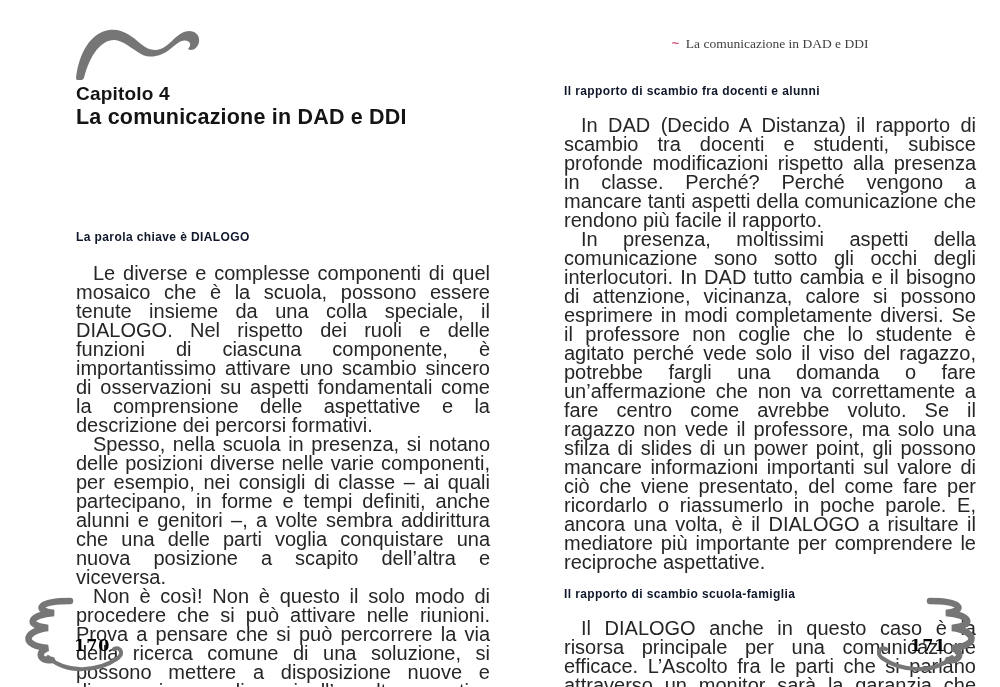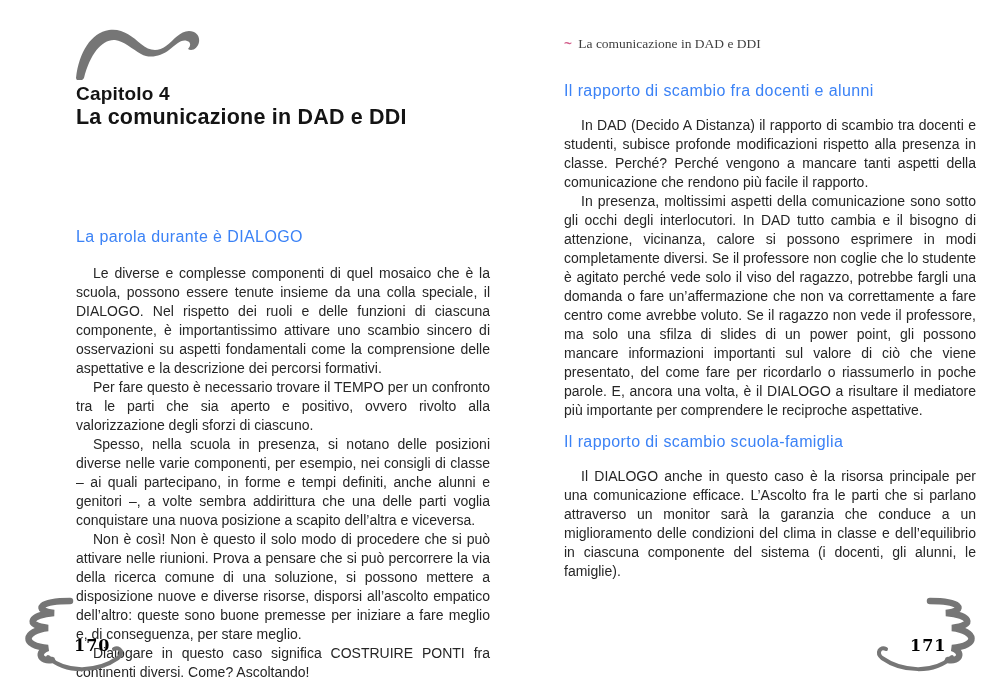--- a/index.html
+++ b/index.html
@@ -18,41 +18,41 @@
 
   .chapter-kicker{
     font-size:19px;font-weight:bold;color:#141414;
     line-height:20px;letter-spacing:.2px;margin:0;
   }
   .chapter-title{
     font-size:21.5px;font-weight:bold;color:#141414;
     line-height:25px;letter-spacing:.2px;margin:1px 0 0 0;
   }
   .section-heading{
-    font-size:16px;font-weight:normal;color:#3b82f6;
+    font-size:12px;font-weight:bold;color:#0f172a;
     letter-spacing:.4px;line-height:20px;margin:0;
   }
   #left-heading{margin-top:97px;margin-bottom:17px;}
   #rp-heading-1{margin-top:29px;margin-bottom:15px;}
   #rp-heading-2{margin-top:12px;margin-bottom:15px;}
 
   .body-par{
     margin:0;
-    font-size:14px;line-height:19px;
+    font-size:20px;line-height:19px;
     text-align:justify;
     text-indent:17px;
     color:#262626;
     hyphens:auto;
   }
 
   
   .running-header{
     font-family:"Liberation Serif", serif;
     font-size:13.5px;color:#3f3f3f;
-    text-align:left;margin:0;line-height:16px;
+    text-align:center;margin:0;line-height:16px;
   }
   .running-header .tilde{
     color:#d3608c;font-weight:bold;
     font-family:"Liberation Sans", sans-serif;
     padding-right:3px;
   }
 
   
   .page-number{
     position:absolute;
@@ -78,24 +78,23 @@
     <path d="M4,54 C7,28 19,9 37,6 C50,4 60,12 69,20 C77,27 86,28 94,22
              C102,16 108,7 117,7 C124,7 128,12 127,18 C126,24 120,28 116,25
              C119,22 119,18 115,17 C109,15 104,21 97,26 C89,32 78,35 69,30
              C60,25 52,17 43,16 C30,15 18,30 12,54 C9,58 5,58 4,54 Z" fill="#767676"></path>
   </svg>
 
   <div id="left-col" class="page-col">
     <p class="chapter-kicker">Capitolo 4</p>
     <p class="chapter-title">La comunicazione in DAD e DDI</p>
 
-    <p id="left-heading" class="section-heading">La parola durante è DIALOGO</p>
+    <p id="left-heading" class="section-heading">La parola chiave è DIALOGO</p>
 
     <p class="body-par">Le diverse e complesse componenti di quel mosaico che è la scuola, possono essere tenute insieme da una colla speciale, il DIALOGO. Nel rispetto dei ruoli e delle funzioni di ciascuna componente, è importantissimo attivare uno scambio sincero di osservazioni su aspetti fondamentali come la comprensione delle aspettative e la descrizione dei percorsi formativi.</p>
-    <p class="body-par">Per fare questo è necessario trovare il TEMPO per un confronto tra le parti che sia aperto e positivo, ovvero rivolto alla valorizzazione degli sforzi di ciascuno.</p>
     <p class="body-par">Spesso, nella scuola in presenza, si notano delle posizioni diverse nelle varie componenti, per esempio, nei consigli di classe – ai quali partecipano, in forme e tempi definiti, anche alunni e genitori –, a volte sembra addirittura che una delle parti voglia conquistare una nuova posizione a scapito dell’altra e viceversa.</p>
     <p class="body-par">Non è così! Non è questo il solo modo di procedere che si può attivare nelle riunioni. Prova a pensare che si può percorrere la via della ricerca comune di una soluzione, si possono mettere a disposizione nuove e diverse risorse, disporsi all’ascolto empatico dell’altro: queste sono buone premesse per iniziare a fare meglio e, di conseguenza, per stare meglio.</p>
     <p class="body-par">Dialogare in questo caso significa COSTRUIRE PONTI fra continenti diversi. Come? Ascoltando!</p>
   </div>
 
   <div id="right-col" class="page-col">
     <p class="running-header">
       <span class="tilde">~</span>
       <span>La comunicazione in DAD e DDI</span>
     </p>

